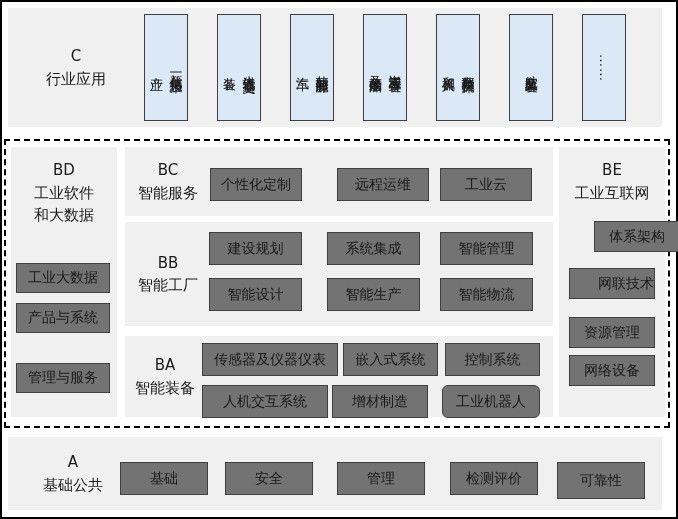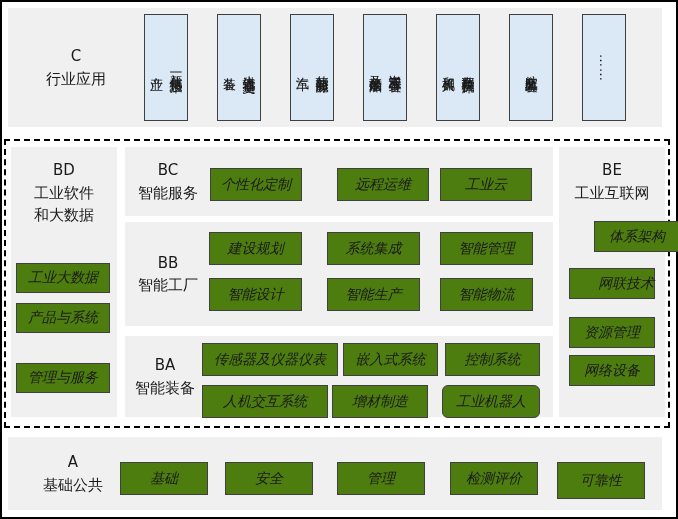--- a/index.html
+++ b/index.html
@@ -8,23 +8,23 @@
     font-family:"DejaVu Sans","Liberation Sans",sans-serif;
     color:#1a1a1a;overflow:hidden;
   }
   .frame{position:absolute;inset:0;border:2px solid #000;box-sizing:border-box;}
   .band{position:absolute;background:#f0f0f0;box-sizing:border-box;}
   .sec-label{
     white-space:pre-line;text-align:center;font-size:15px;line-height:1.5;
   }
   .flexcenter{display:flex;align-items:center;justify-content:center;}
   .bluebox{
-    position:absolute;background:#4d7c0f;border:1.6px solid #404040;
+    position:absolute;background:#737373;border:1.6px solid #404040;
     box-sizing:border-box;display:flex;align-items:center;justify-content:center;
-    font-size:14px;white-space:nowrap;font-style:italic;
+    font-size:14px;white-space:nowrap;
   }
   
   .sec-c{left:8px;top:8px;width:654px;height:119px;}
   .sec-c .sec-label{position:absolute;left:0;top:0;width:136px;height:100%;}
   .vbox-row{position:absolute;left:136px;top:6px;height:107px;display:flex;gap:29px;}
   .vbox{
     width:44px;height:107px;background:#dbe9f6;border:1.6px solid #404040;
     box-sizing:border-box;display:flex;align-items:center;justify-content:center;
   }
   .vbox span{

